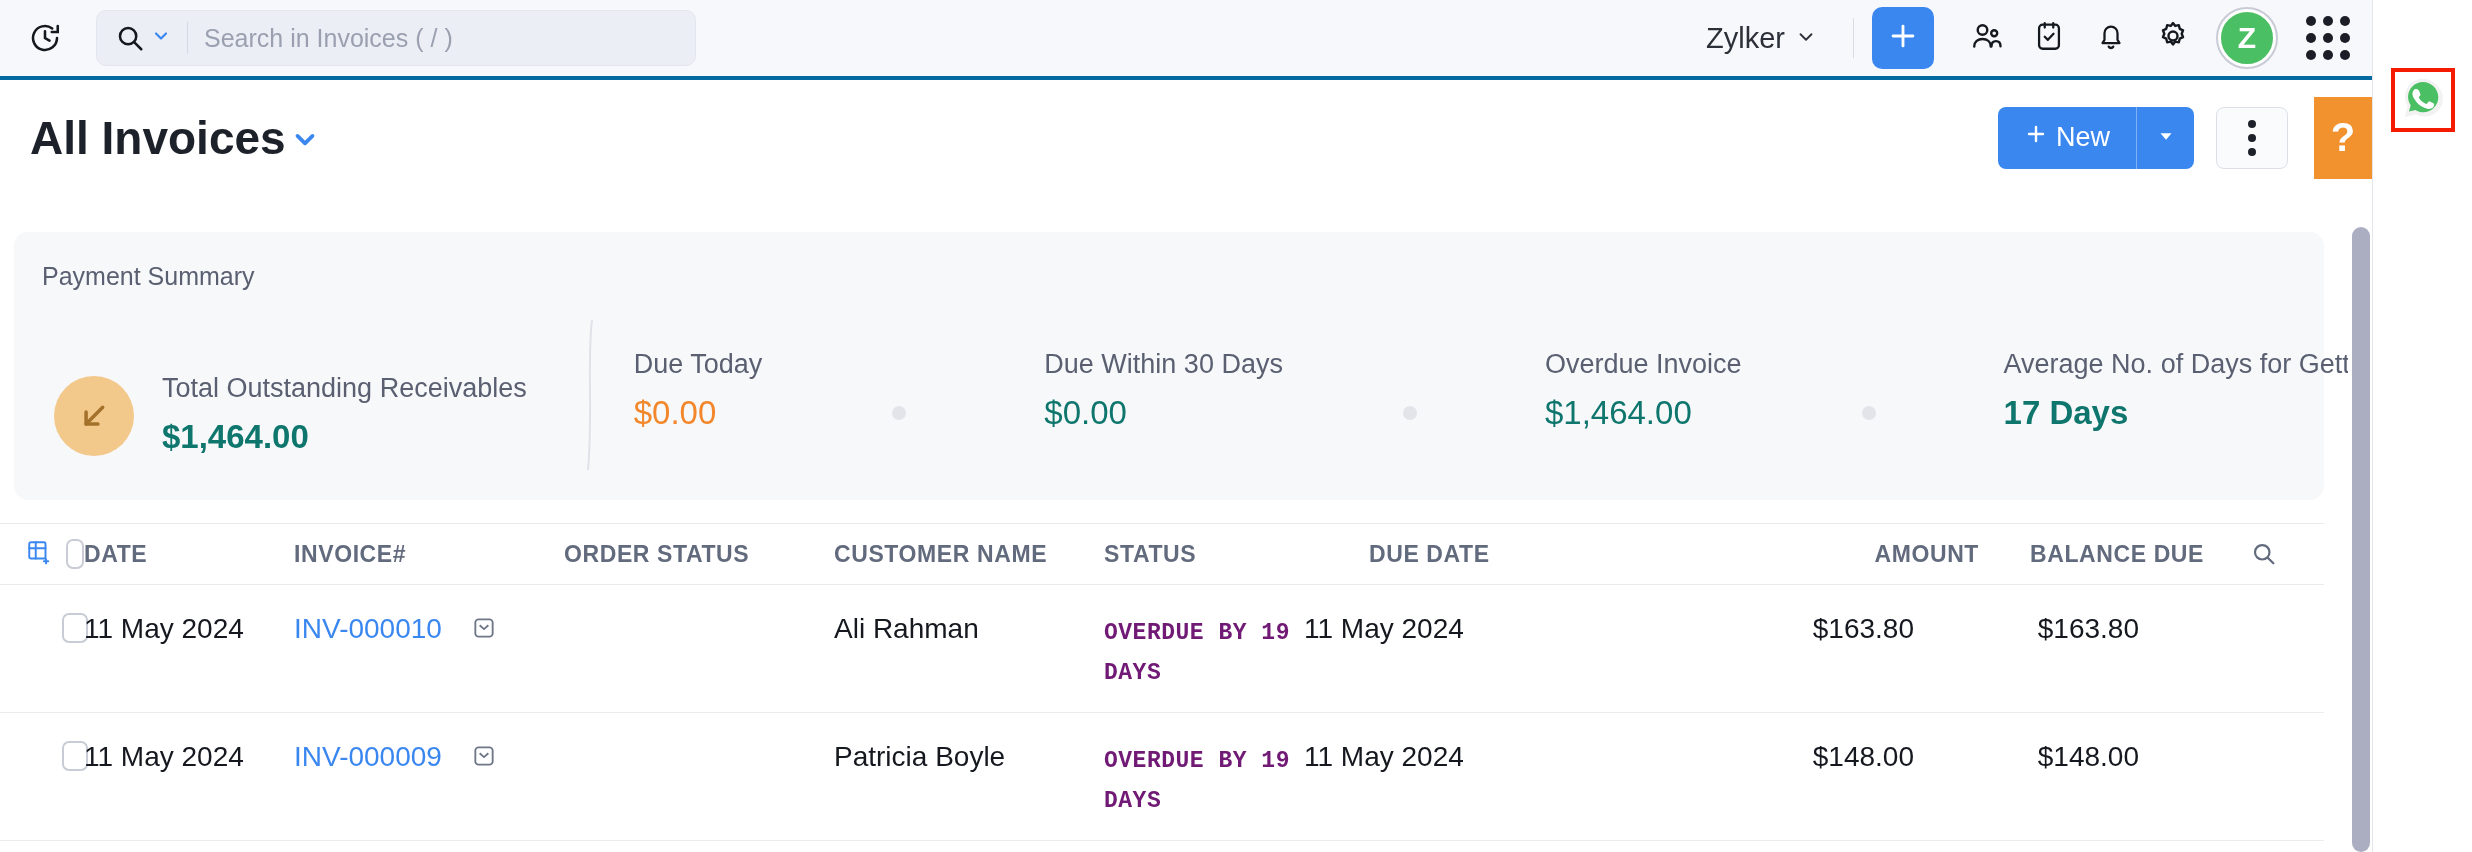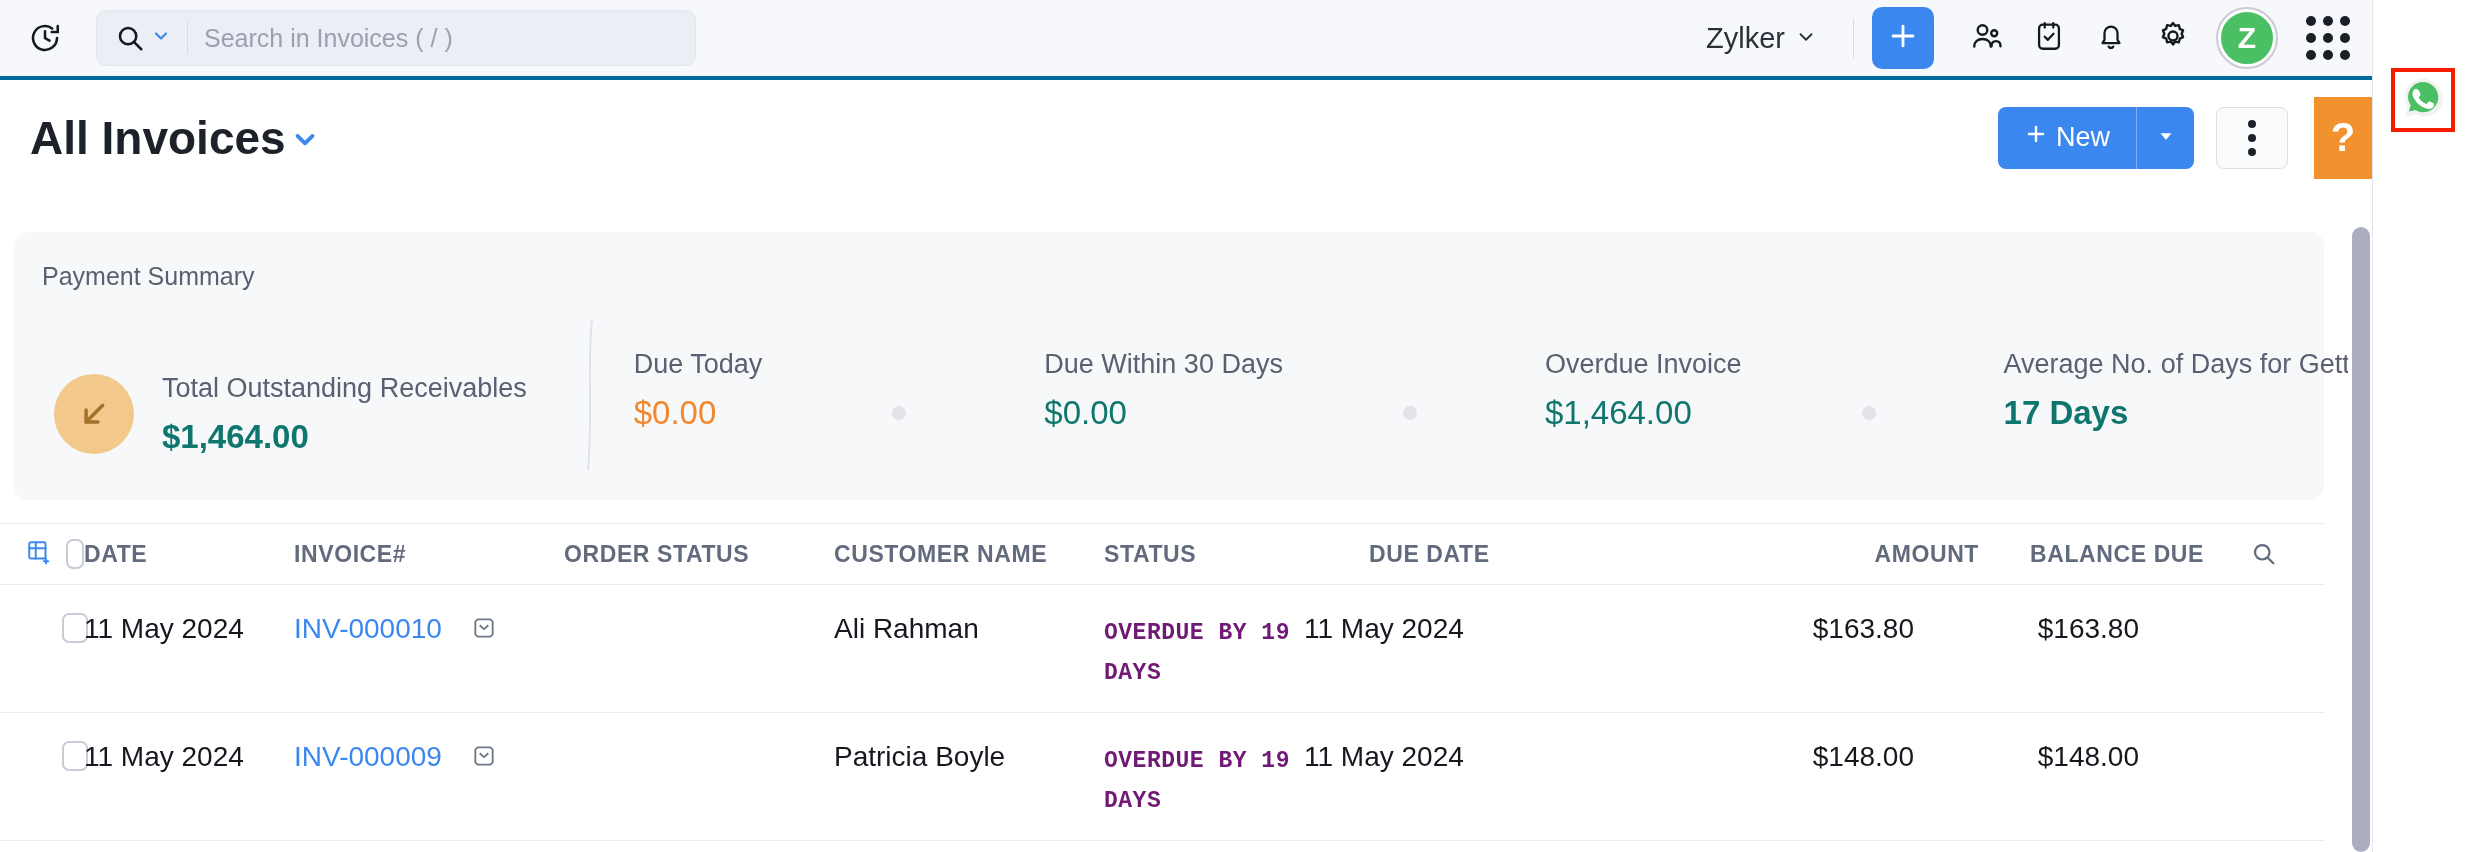--- a/index.html
+++ b/index.html
@@ -116,21 +116,21 @@
 
   
   .summary-card {
     position:absolute; top:232px; left:14px; width:2310px; height:268px;
     background:#f7f8fa; border-radius:14px;
   }
   .summary-title { position:absolute; top:30px; left:28px; font-size:25px; color:#5a6071; }
   .summary-row { position:absolute; top:88px; left:0; width:100%; display:flex; align-items:center; }
 
   .sm-item { position:relative;margin-left:8px; }
-  .sm-first { display:flex; align-items:center; margin-left:40px;margin-top:48px; }
+  .sm-first { display:flex; align-items:flex-end; margin-left:40px;margin-top:48px; }
   .circle-badge {
     width:80px; height:80px; border-radius:50%; background:#f3c88b;
     display:flex; align-items:center; justify-content:center; margin-right:28px;
   }
   .sm-label { font-size:27px; color:#5a6071; margin-bottom:14px; white-space:nowrap;}
   .sm-value { font-size:33px; font-weight:bold; color:#0f766e; white-space:nowrap;}
   .sm-value.orange { color:#f2872b; font-weight:normal; }
   .sm-value.plain  { font-weight:normal; }
 
   .curve-sep { width:3px; height:140px; margin: 0 40px 0 56px; }

